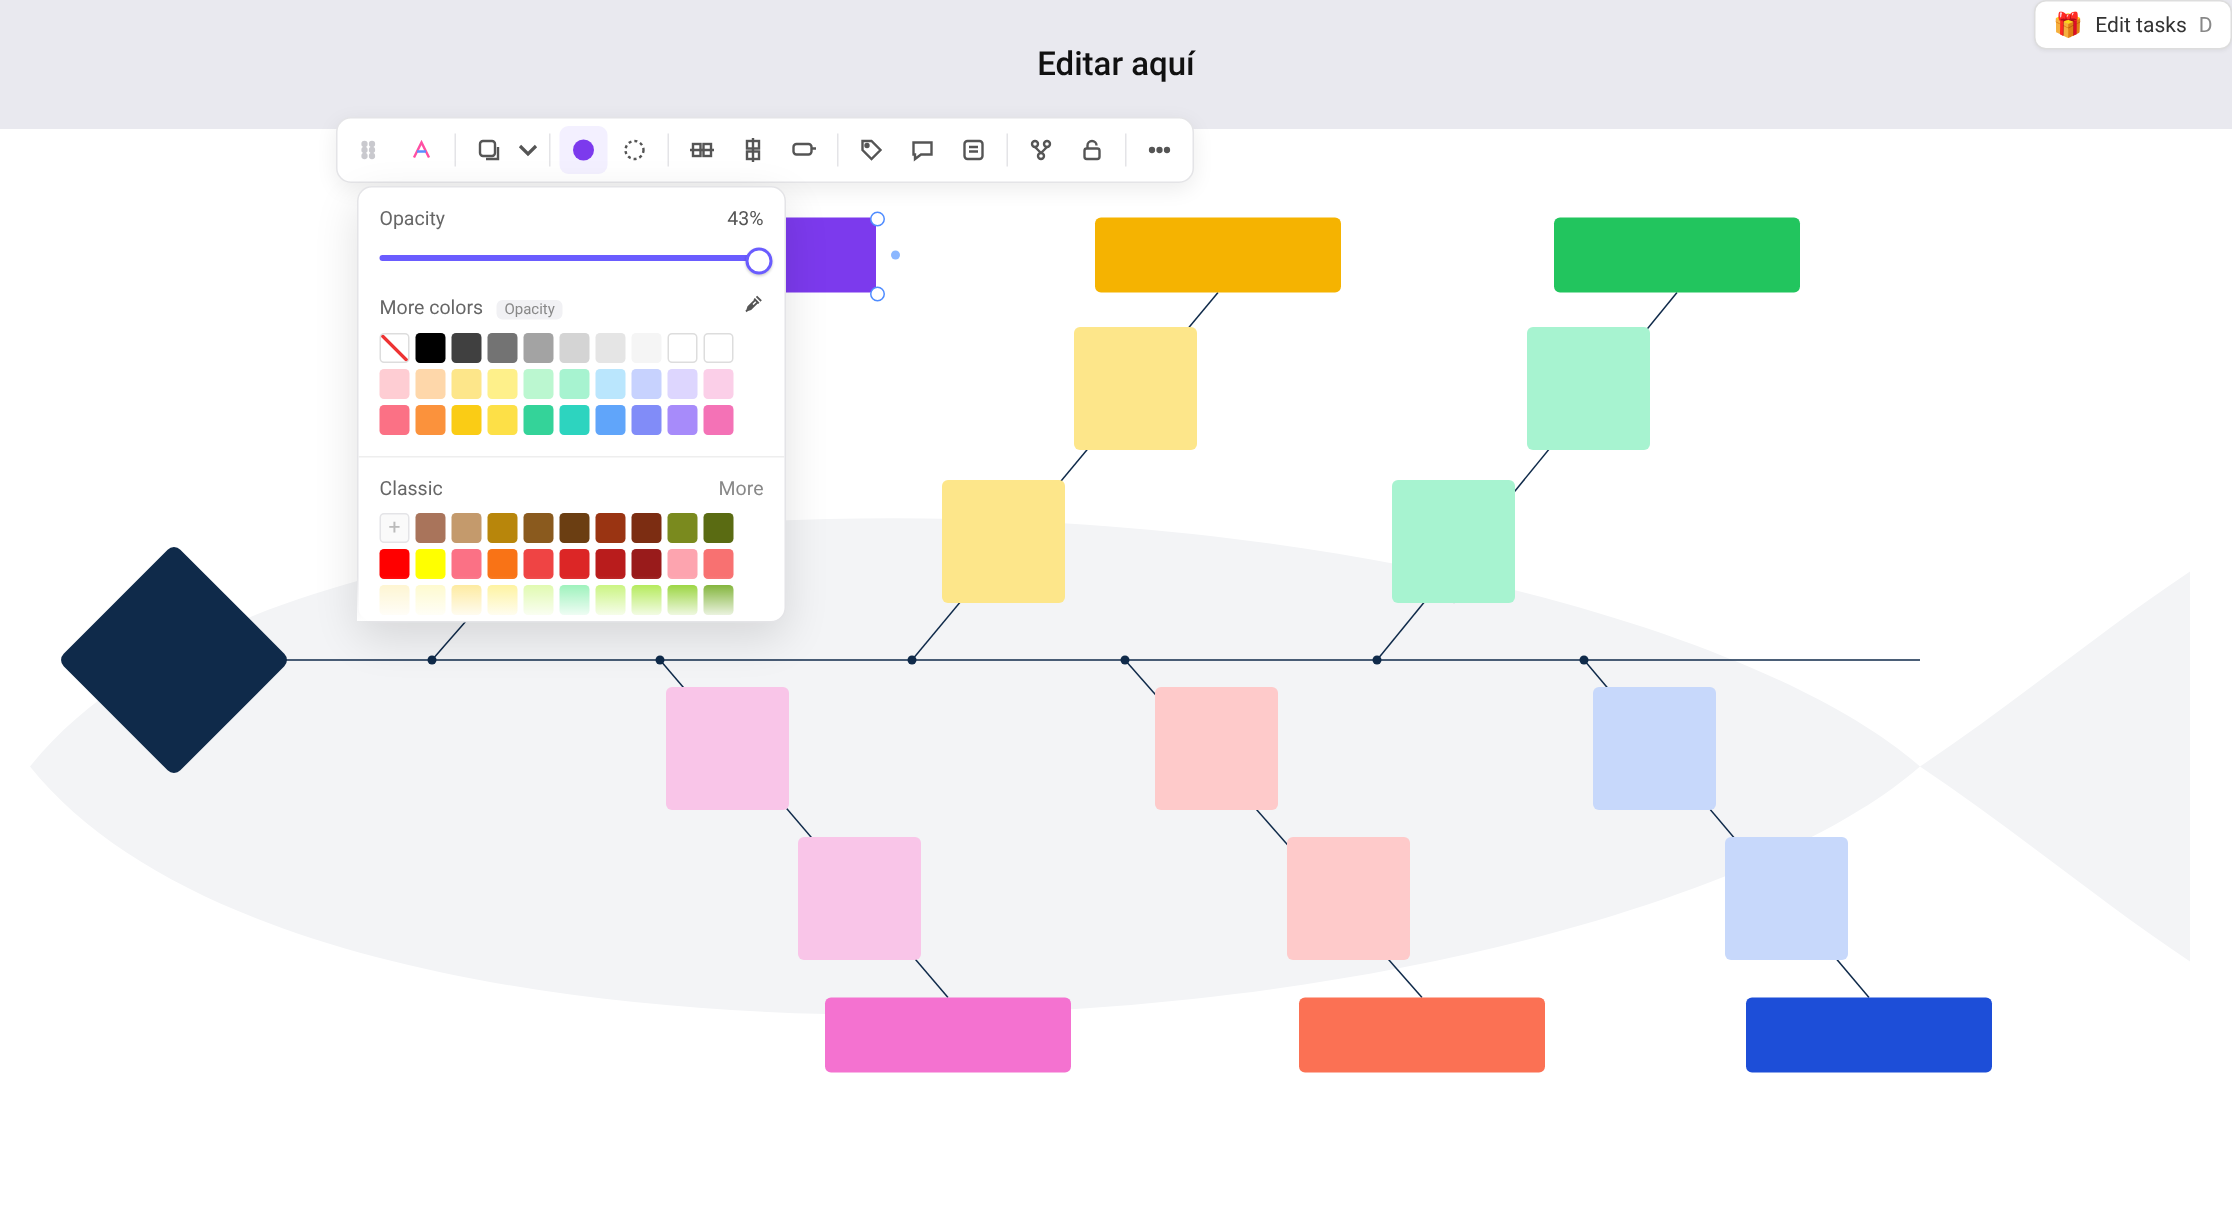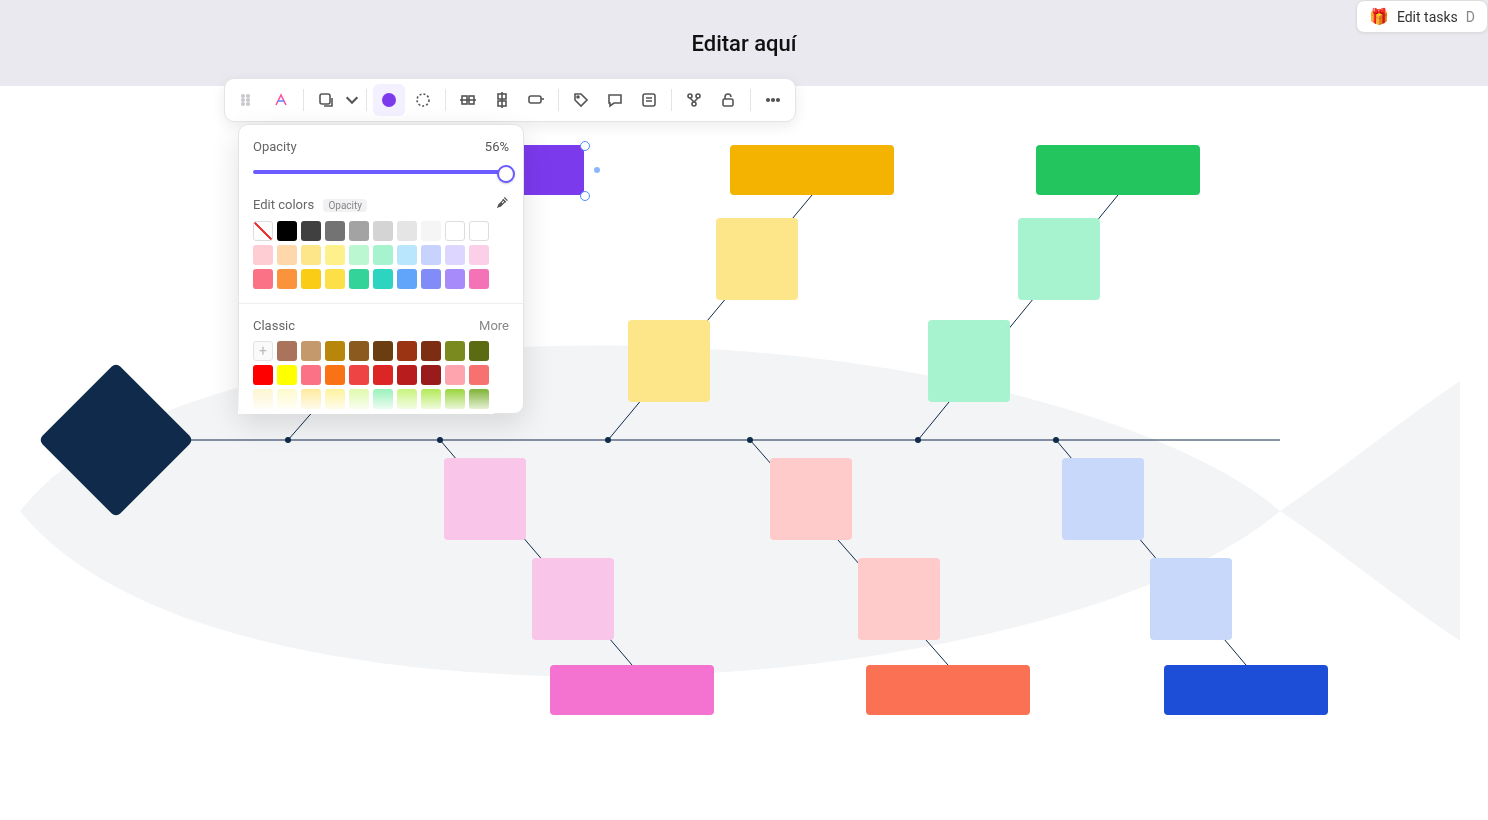--- a/index.html
+++ b/index.html
@@ -219,29 +219,29 @@
         <circle cx="4" cy="9" r="1.3" fill="currentColor"></circle>
         <circle cx="9" cy="9" r="1.3" fill="currentColor"></circle>
         <circle cx="14" cy="9" r="1.3" fill="currentColor"></circle>
       </svg>
     </div>
 </div>
 
 <div class="panel">
   <div class="row">
     <span class="lbl">Opacity</span>
-    <span style="color:#555">56%</span>
+    <span style="color:#555">43%</span>
   </div>
   <div class="slider-wrap">
     <div class="slider-track"></div>
       <div class="slider-thumb"></div>
   </div>
   <div class="row">
     <span>
-      <span class="lbl">Edit colors</span>
+      <span class="lbl">More colors</span>
       <span class="chip">Opacity</span>
     </span>
     <span class="eyedrop">
       <svg width="14" height="14" viewBox="0 0 18 18" fill="none" stroke="currentColor" stroke-width="1.6">
           <path d="M3 15 L9 9 M10 4 L14 8 M12 2 L16 6 M11 5 L5 11 L4 14 L7 13 L13 7 Z"></path>
         </svg>
     </span>
   </div>
   <div class="swatch-grid" id="classic-grid">
       <div class="swatch none"></div>

